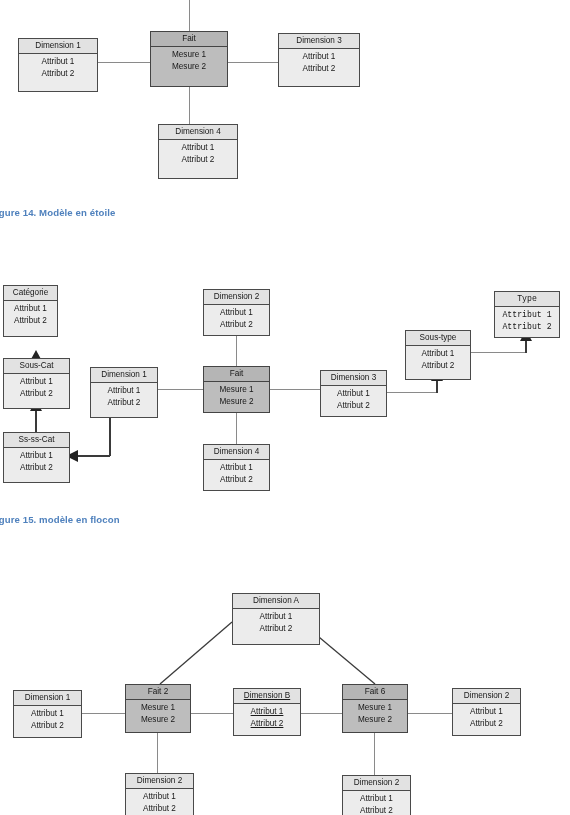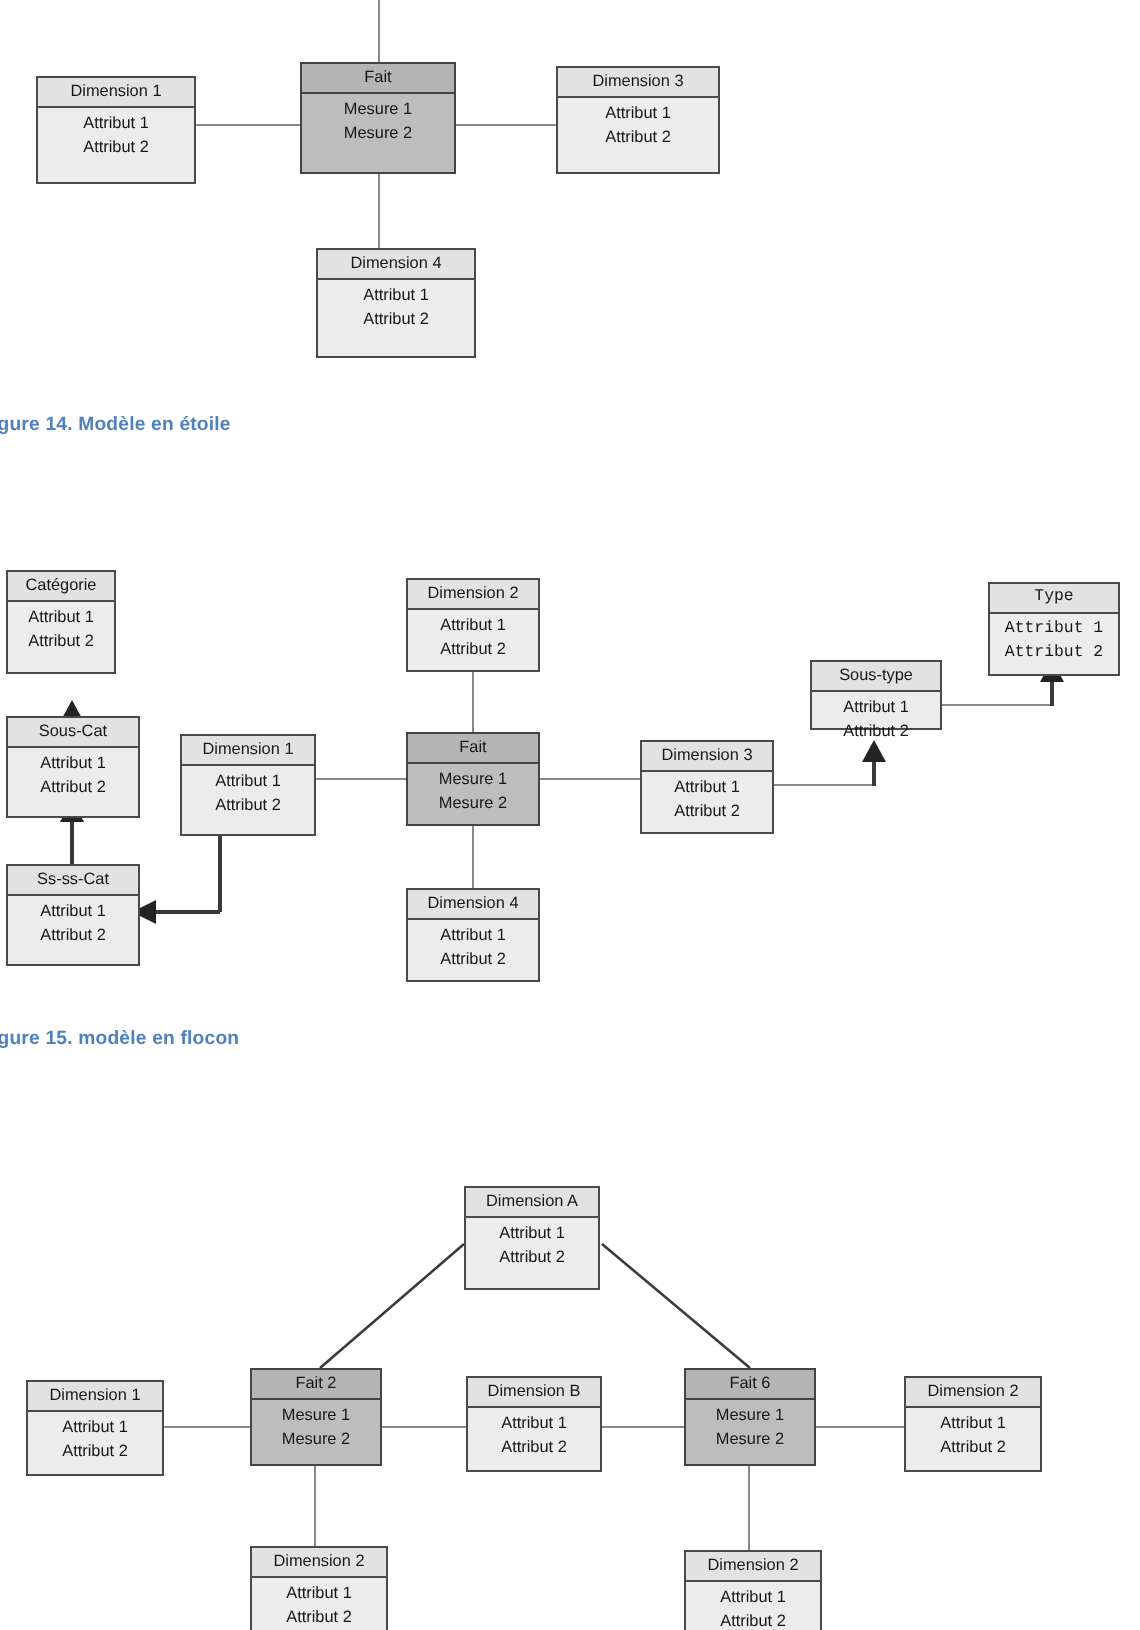--- a/index.html
+++ b/index.html
@@ -221,21 +221,21 @@
     </div>
 
     <div class="ent" id="snow-dim3" style="left:320px;top:98px;width:67px;height:47px;">
       <div class="hdr">Dimension 3</div>
       <div class="body">
         <div class="attr">Attribut 1</div>
         <div class="attr">Attribut 2</div>
       </div>
     </div>
 
-    <div class="ent" id="snow-soustype" style="left:405px;top:58px;width:66px;height:35px;">
+    <div class="ent" id="snow-soustype" style="left:405px;top:58px;width:66px;height:50px;">
       <div class="hdr">Sous-type</div>
       <div class="body">
         <div class="attr">Attribut 1</div>
         <div class="attr">Attribut 2</div>
       </div>
     </div>
 
     <div class="ent" id="snow-type" style="left:494px;top:19px;width:66px;height:47px;font-family:Liberation Mono, monospace;">
       <div class="hdr">Type</div>
       <div class="body">
@@ -255,21 +255,21 @@
     </svg>
 
     <div class="link h" style="left:82px;top:133px;width:44px;"></div>
     <div class="link h" style="left:190px;top:133px;width:44px;"></div>
     <div class="link h" style="left:300px;top:133px;width:43px;"></div>
     <div class="link h" style="left:408px;top:133px;width:45px;"></div>
 
     <div class="link v" style="left:157px;top:153px;height:40px;"></div>
     <div class="link v" style="left:374px;top:153px;height:42px;"></div>
 
-    <div class="ent" id="const-dimA" style="left:232px;top:13px;width:68px;height:52px;">
+    <div class="ent" id="const-dimA" style="left:232px;top:13px;width:88px;height:52px;">
       <div class="hdr">Dimension A</div>
       <div class="body">
         <div class="attr">Attribut 1</div>
         <div class="attr">Attribut 2</div>
       </div>
     </div>
 
     <div class="ent" id="const-dim1" style="left:13px;top:110px;width:69px;height:48px;">
       <div class="hdr">Dimension 1</div>
       <div class="body">
@@ -279,21 +279,21 @@
     </div>
 
     <div class="ent fact" id="const-fait1" style="left:125px;top:104px;width:66px;height:49px;">
       <div class="hdr">Fait 2</div>
       <div class="body">
         <div class="attr">Mesure 1</div>
         <div class="attr">Mesure 2</div>
       </div>
     </div>
 
-    <div class="ent" id="const-dimB" style="left:233px;top:108px;width:68px;height:48px;">
+    <div class="ent" id="const-dimB" style="left:233px;top:108px;width:68px;height:48px;text-decoration:underline;">
       <div class="hdr">Dimension B</div>
       <div class="body">
         <div class="attr">Attribut 1</div>
         <div class="attr">Attribut 2</div>
       </div>
     </div>
 
     <div class="ent fact" id="const-fait2" style="left:342px;top:104px;width:66px;height:49px;">
       <div class="hdr">Fait 6</div>
       <div class="body">

